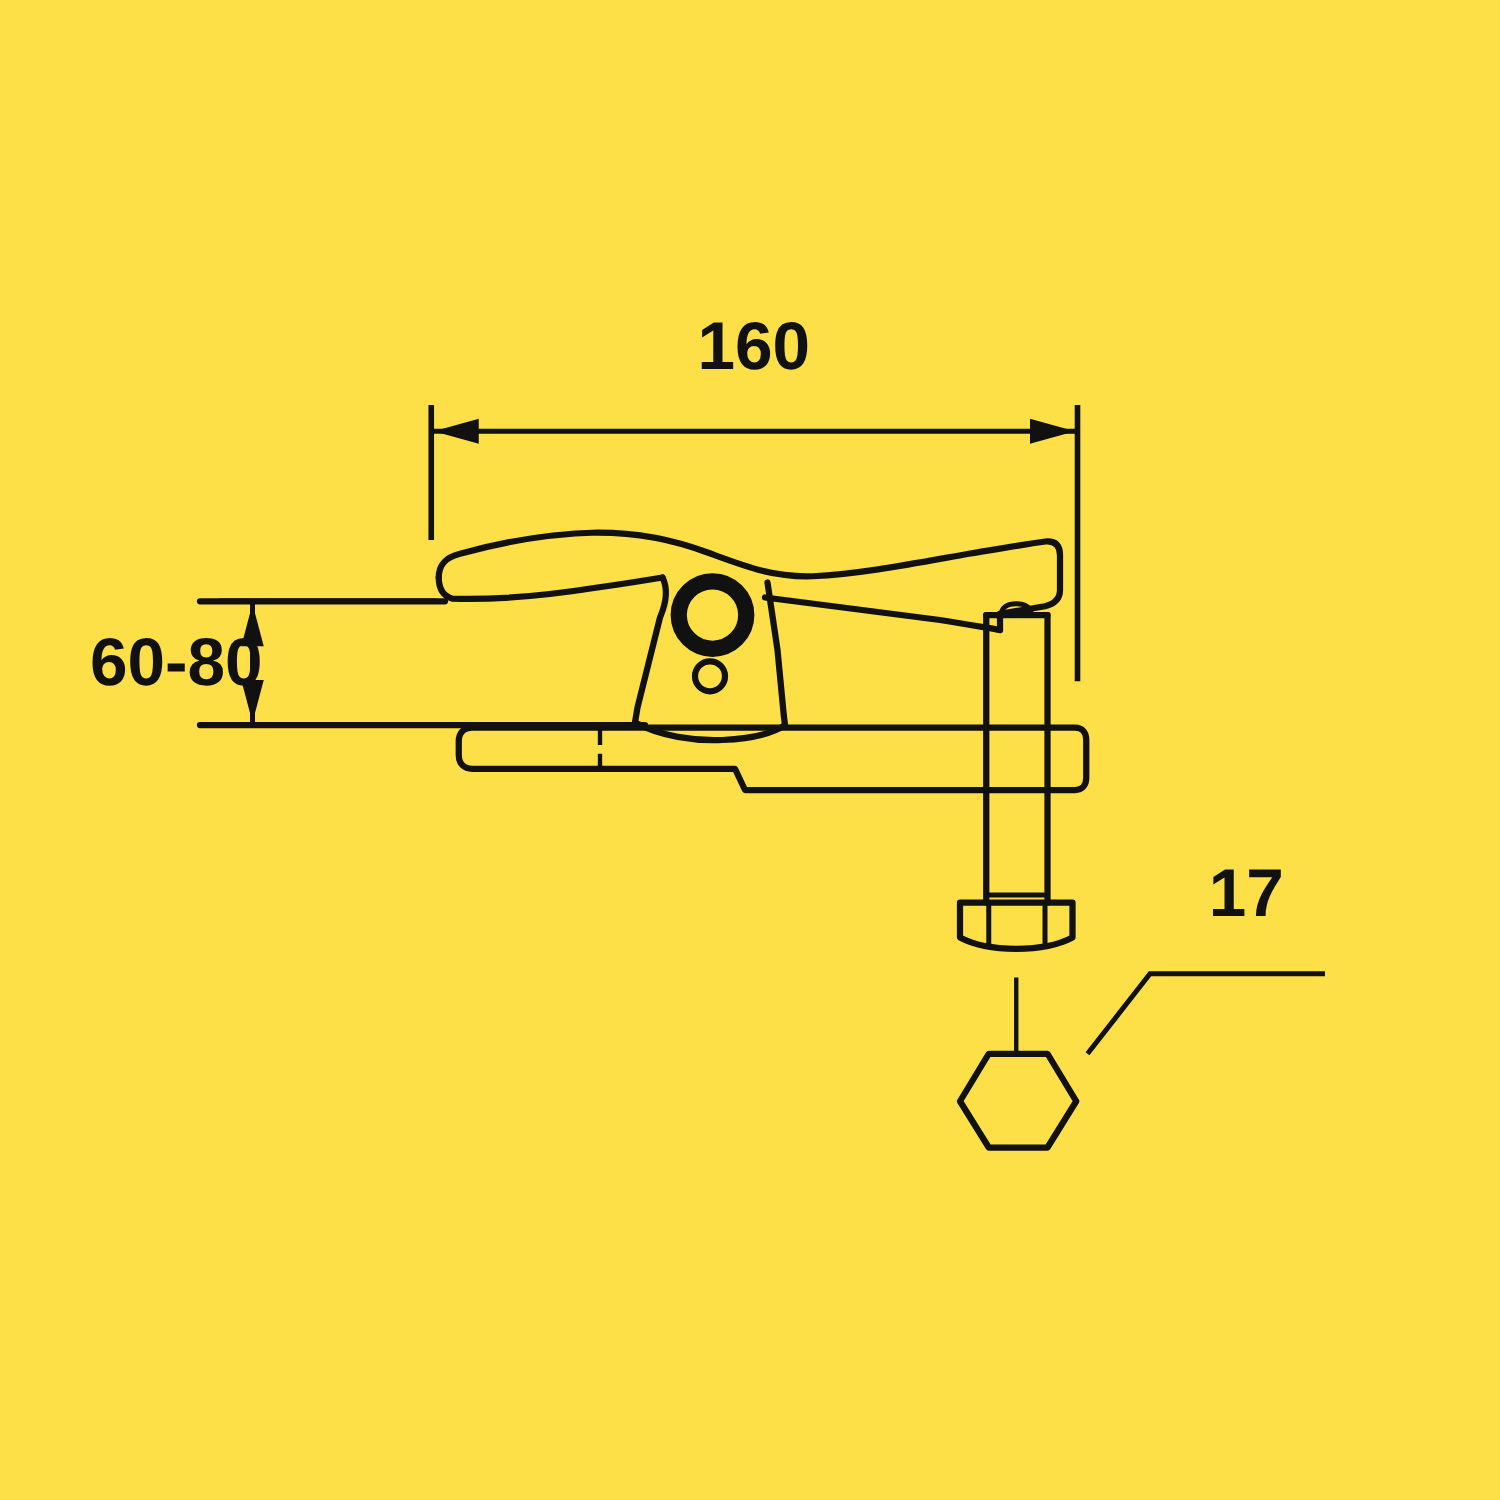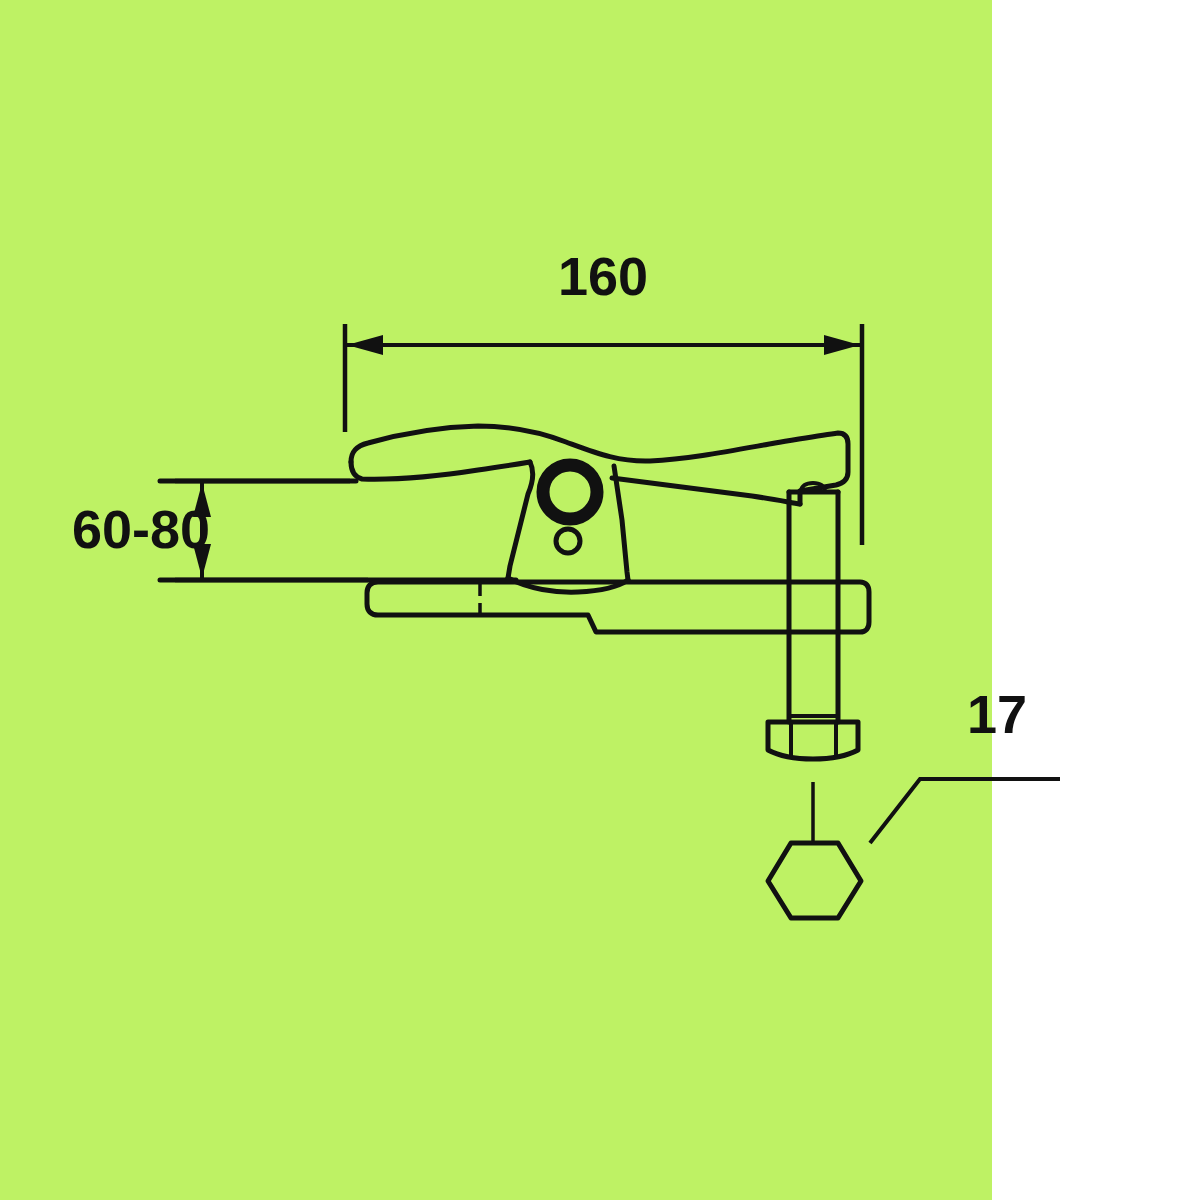--- a/index.html
+++ b/index.html
@@ -9,23 +9,23 @@
     background: #ffffff;
   }
   body {
     width: 1200px;
     height: 1200px;
     font-family: "Liberation Sans", sans-serif;
     overflow: hidden;
   }
   #drawing-root {
     position: relative;
-    width: 992px;
+    width: 1200px;
     height: 1200px;
-    background: #bef264;
+    background: #fde047;
   }
   svg#drawing-svg {
     display: block;
     width: 1200px;
     height: 1200px;
   }
   .outline {
     fill: none;
     stroke: #111111;
     stroke-width: 5;

